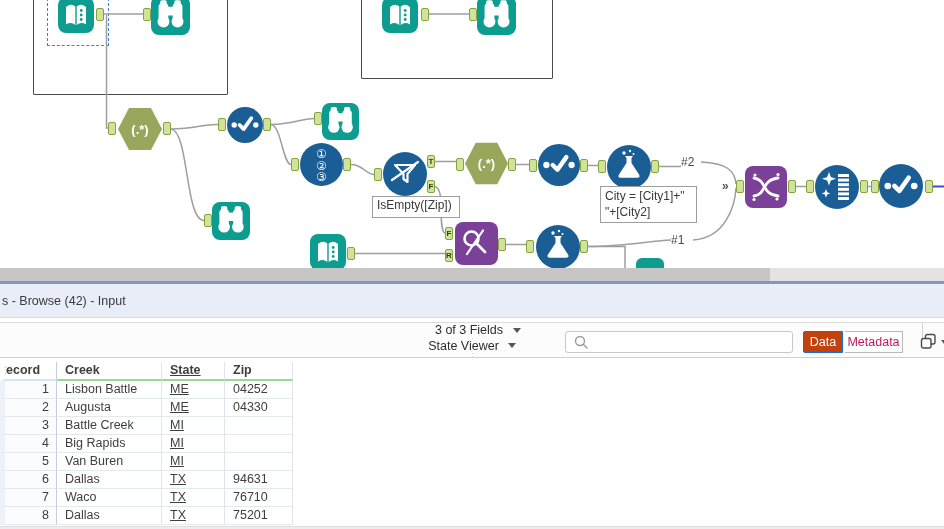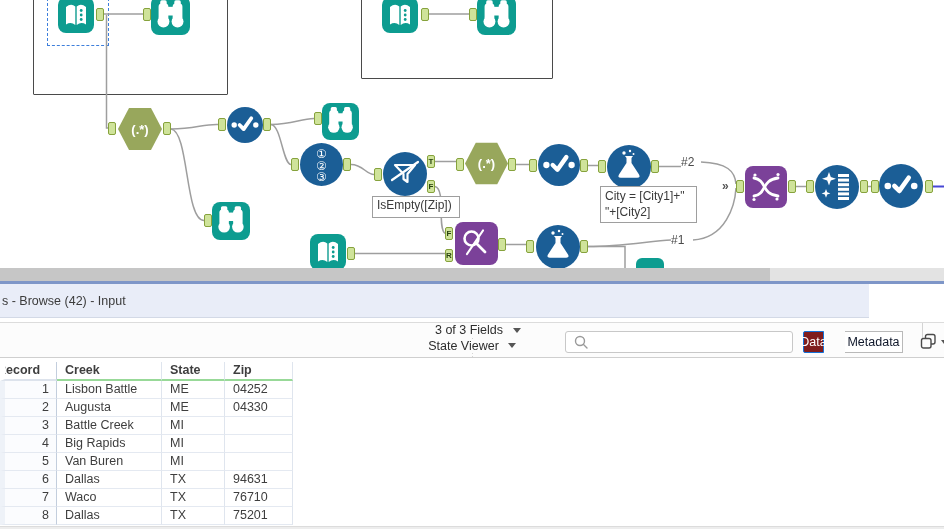--- a/index.html
+++ b/index.html
@@ -27,51 +27,51 @@
   .outlab { position:absolute; color:#4b4b4b; font-size:12px; }
   .union-marker { position:absolute; color:#555; font-size:12px; font-weight:bold; letter-spacing:-2px; }
   svg.wires { position:absolute; left:0; top:0; }
 
   
   #hscroll { position:absolute; left:0; top:268px; width:944px; height:13px; background:#e3e3e3; }
   #hscroll-thumb { position:absolute; left:0; top:0; width:770px; height:13px; background:#c6c6c6; }
   #blue-divider { position:absolute; left:0; top:281px; width:944px; height:3px; background:#7e96c8; }
 
   
-  #results-header { position:absolute; left:0; top:284px; width:869px; height:34px; background:#e9edf8;
+  #results-header { position:absolute; left:0; top:284px; width:944px; height:34px; background:#e9edf8;
     border-bottom:1px solid #d3d9e6; color:#3b3b3b; font-size:12.5px; display:flex; align-items:center; }
   #results-header span { padding-left:2px; }
 
   #toolbar { position:absolute; left:0; top:322px; width:944px; height:36px; background:#fcfcfc;
     border-top:1px solid #dcdcdc; border-bottom:1px solid #cfcfcf; display:flex; align-items:center;
     font-size:12.5px; color:#2d2d2d;flex-direction:column; }
   .tb-item { display:flex; align-items:center; }
   .caret { width:0; height:0; border-left:4px solid transparent; border-right:4px solid transparent;
     border-top:5px solid #555; display:inline-block; }
   .tb-sep { width:1px; height:20px; background:#d4d4d4; margin:0 10px; }
   #search-wrap { position:absolute; left:565px; top:8px; width:228px; height:22px; border:1px solid #c8c8c8;
     border-radius:3px; background:#fff; display:flex; align-items:center; }
   #search-wrap input { border:none; outline:none; flex:1; font-size:12.5px; color:#444; background:transparent;
     font-family:"Liberation Sans",sans-serif; }
   #search-wrap input::placeholder { color:#a0a0a0; }
   .seg-btn { position:absolute; top:8px; height:22px; font-size:12.5px; display:flex; align-items:center;
     justify-content:center; cursor:default; }
-  #btn-data { left:803px; width:21px; background:#7f1d1d; color:#fff; border:1px solid #1471d8; border-radius:2px 0 0 2px; }
-  #btn-meta { left:845px; width:58px; background:#fff; color:#0f172a; border:1px solid #b9b9b9; border-left:none; }
+  #btn-data { left:803px; width:40px; background:#c2410c; color:#fff; border:1px solid #1471d8; border-radius:2px 0 0 2px; }
+  #btn-meta { left:845px; width:58px; background:#fff; color:#be185d; border:1px solid #b9b9b9; border-left:none; }
 
   
   #grid { position:absolute; left:0; top:362px; width:944px; }
   .g-row { display:flex; height:18px; }
   .g-head { height:19px; font-weight:bold; color:#333; }
   .cell { font-size:12.5px; color:#3e3e3e; line-height:17px; overflow:hidden; white-space:nowrap;
     border-right:1px solid #dfe5ee; border-bottom:1px solid #e4e9f1; padding:0 0 0 8px; background:#fff; }
   .c-rec { width:57px; text-align:right; padding:0 7px 0 0; border-right:1px solid #c3cedd;
     border-left:5px solid #eef2f8; background:#fbfcfe; }
   .g-head .c-rec { border-left:5px solid #fff; background:#fff; text-align:left; }
-  .c-city { width:105px; } .c-state { width:63px; } .c-zip { width:68px; }
+  .c-city { width:105px; } .c-state { width:63px;text-decoration:underline; } .c-zip { width:68px; }
   .g-head .cell { border-bottom:2px solid #98d998; line-height:17px; }
   .g-head .c-rec { border-bottom:2px solid #dde3ec; }
   .hdr-clip { display:inline-block; text-indent:-8px; }
   #grid-bottombar { position:absolute; left:0; top:526px; width:944px; height:3px; background:#ededed; border-top:1px solid #dcdcdc; }
 
   .icon-svg { position:absolute; inset:0; }
 </style>
 </head>
 <body>
 

